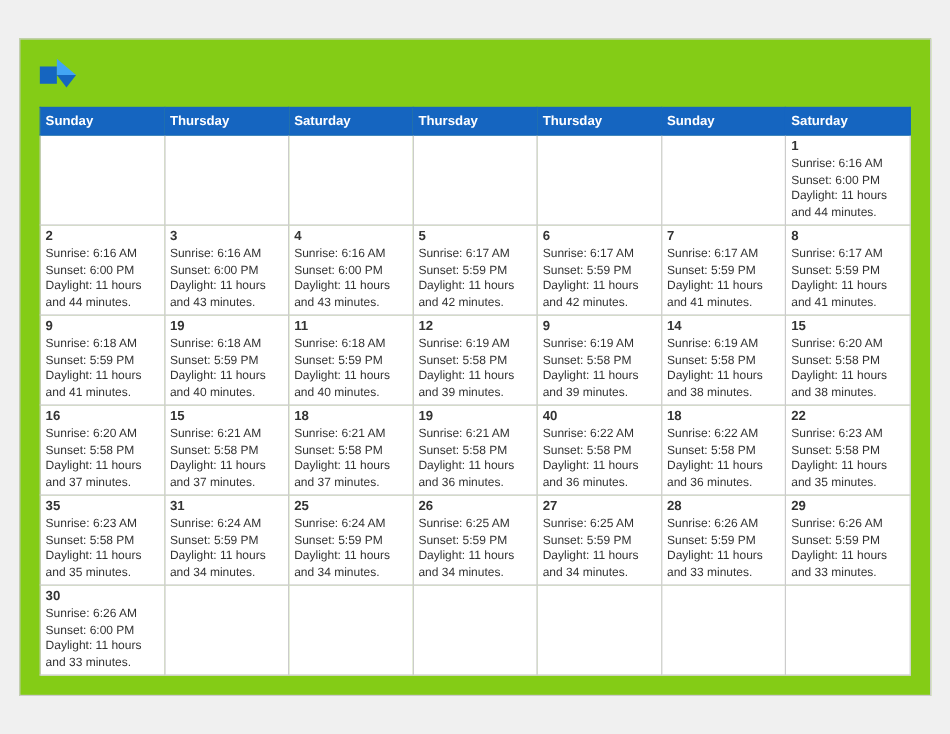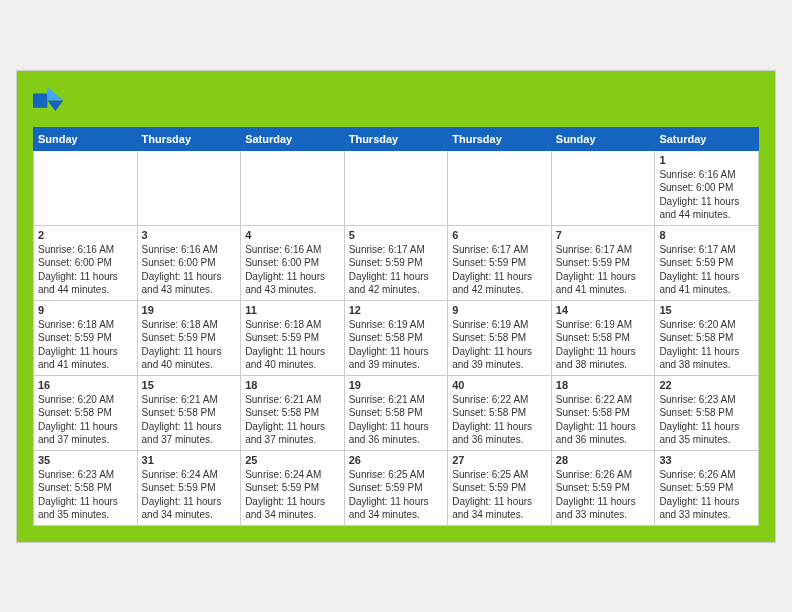--- a/index.html
+++ b/index.html
@@ -330,22 +330,37 @@
 and 34 minutes.</div>
           </td>
           <td>
             <span class="day-num">28</span>
             <div class="day-info" style="white-space: pre-line;">Sunrise: 6:26 AM
 Sunset: 5:59 PM
 Daylight: 11 hours
 and 33 minutes.</div>
           </td>
           <td>
-            <span class="day-num">33</span>
+            <span class="day-num">29</span>
             <div class="day-info" style="white-space: pre-line;">Sunrise: 6:26 AM
 Sunset: 5:59 PM
 Daylight: 11 hours
 and 33 minutes.</div>
           </td>
+        </tr>
+        <tr>
+          <td>
+            <span class="day-num">30</span>
+            <div class="day-info" style="white-space: pre-line;">Sunrise: 6:26 AM
+Sunset: 6:00 PM
+Daylight: 11 hours
+and 33 minutes.</div>
+          </td>
+          <td class="empty-cell"></td>
+          <td class="empty-cell"></td>
+          <td class="empty-cell"></td>
+          <td class="empty-cell"></td>
+          <td class="empty-cell"></td>
+          <td class="empty-cell"></td>
         </tr>
       </tbody>
   </table>
 </div>
 
 </body></html>

